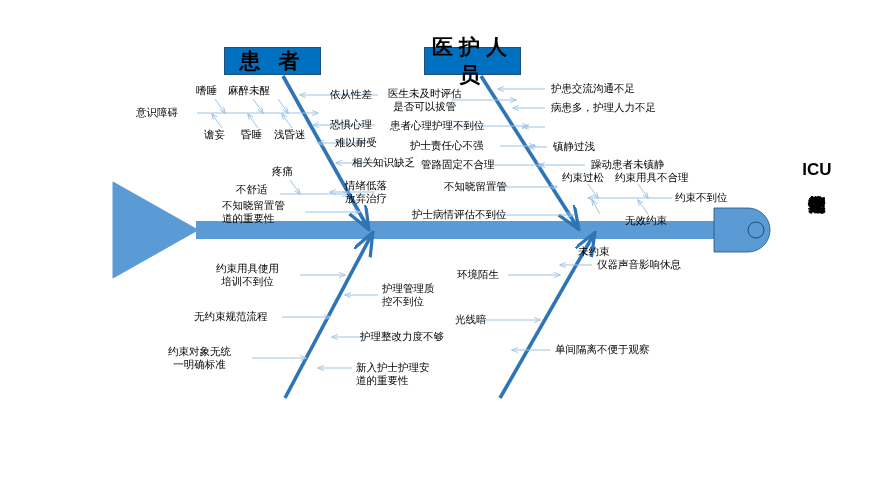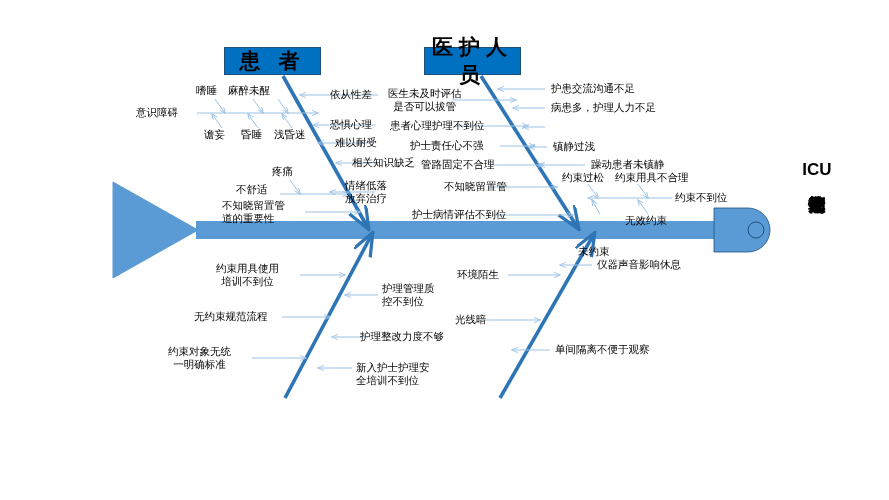--- a/index.html
+++ b/index.html
@@ -180,21 +180,21 @@
 
   <div class="cause-label c" style="left:216px;top:263px;">约束用具使用
 培训不到位</div>
   <div class="cause-label" style="left:194px;top:311px;">无约束规范流程</div>
   <div class="cause-label c" style="left:168px;top:346px;">约束对象无统
 一明确标准</div>
   <div class="cause-label" style="left:382px;top:283px;">护理管理质
 控不到位</div>
   <div class="cause-label" style="left:360px;top:331px;">护理整改力度不够</div>
   <div class="cause-label" style="left:356px;top:362px;">新入护士护理安
-全培训不到位</div>
+道的重要性</div>
 
   <div class="cause-label" style="left:457px;top:269px;">环境陌生</div>
   <div class="cause-label" style="left:455px;top:314px;">光线暗</div>
   <div class="cause-label" style="left:597px;top:259px;">仪器声音影响休息</div>
   <div class="cause-label" style="left:555px;top:344px;">单间隔离不便于观察</div>
 
   <div id="goal-title">
     <span class="latin">ICU</span>
     <span class="vert">非计划性拔管率高</span>
   </div>

